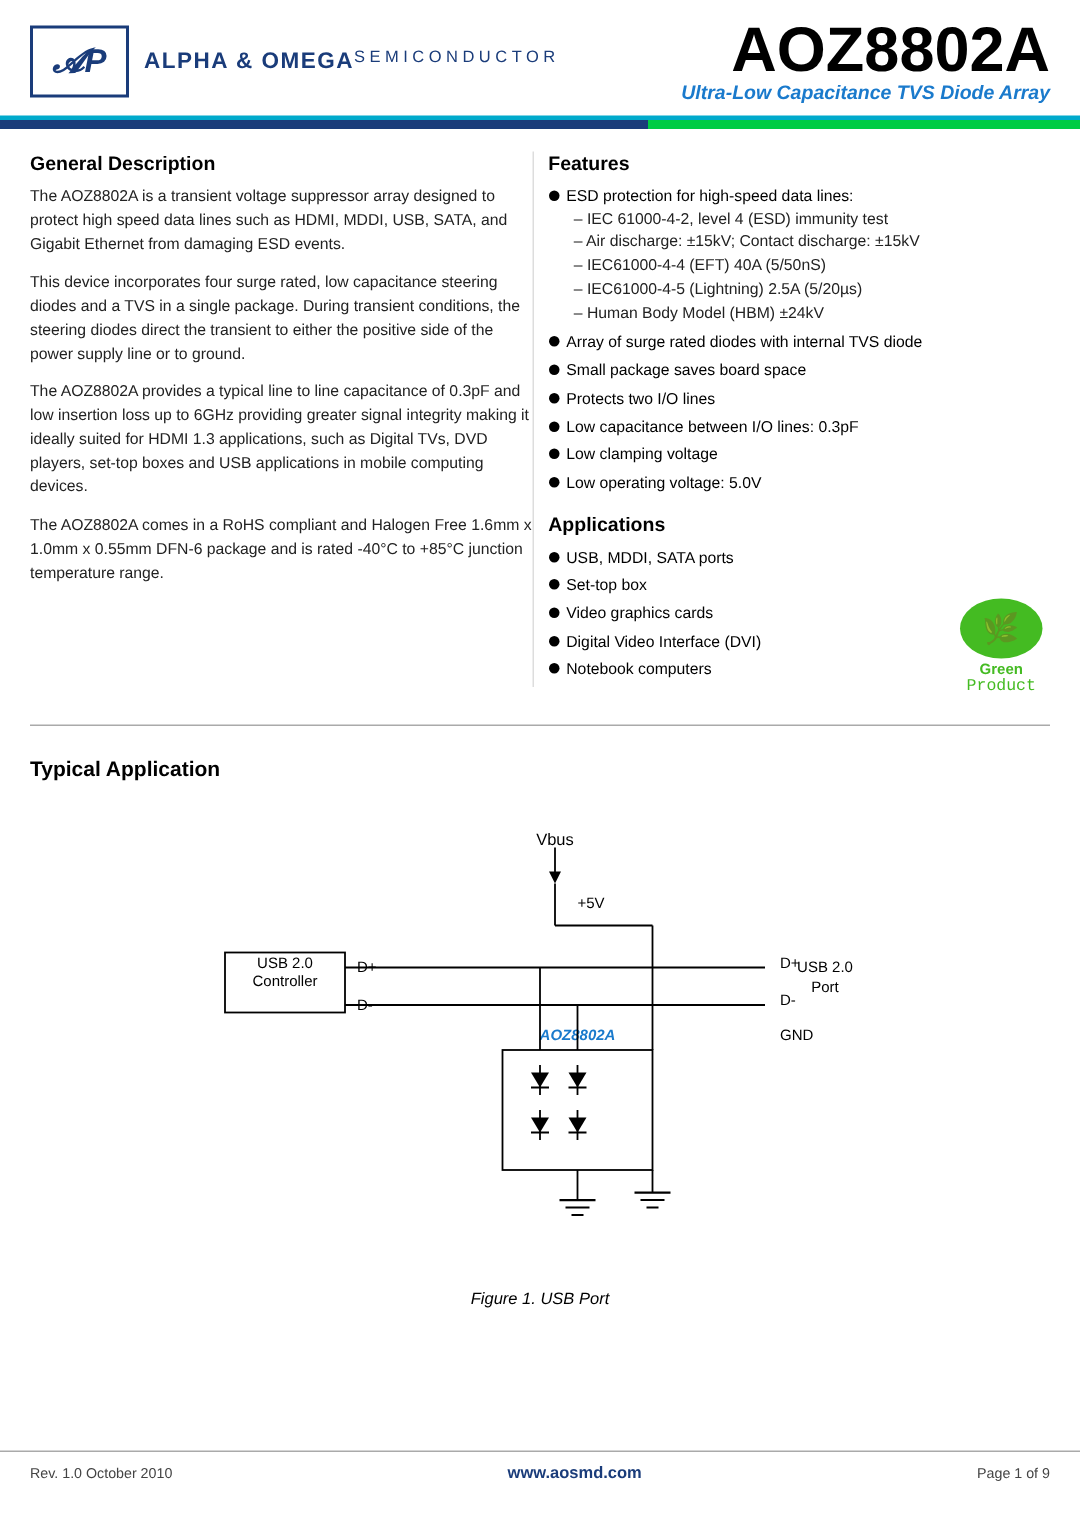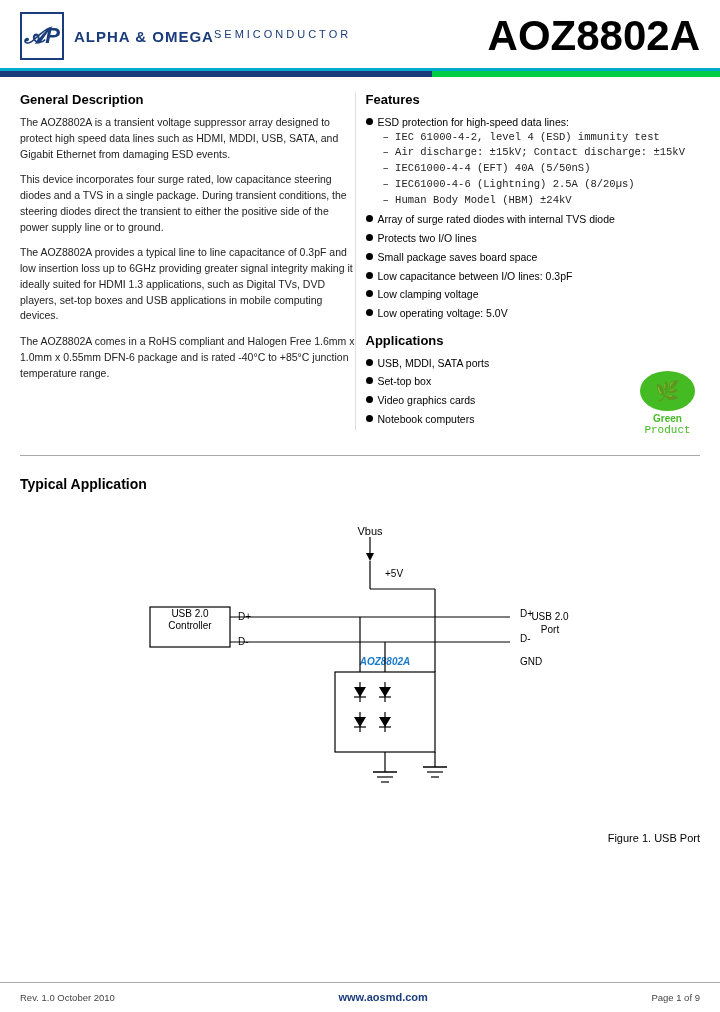--- a/index.html
+++ b/index.html
@@ -19,21 +19,21 @@
       justify-content: space-between;
       padding: 12px 20px 8px 20px;
       border-bottom: 3px solid #00aacc;
     }
     .logo-area {
       display: flex;
       align-items: center;
       gap: 10px;
     }
     .logo-box {
-      width: 44px;
+      width: 66px;
       height: 48px;
       border: 2px solid #1a3c7a;
       display: flex;
       align-items: center;
       justify-content: center;
       background: #fff;
     }
     .logo-omega {
       font-size: 22px;
       font-weight: bold;
@@ -126,21 +126,20 @@
       height: 7px;
       border-radius: 50%;
       background: #000;
       flex-shrink: 0;
       margin-top: 3px;
     }
     .sub-list {
       list-style: none;
       padding: 0;
       margin-left: 5px;
-      font-family: Liberation Mono, monospace;
     }
     .sub-list li {
       font-size: 10.5px;
       line-height: 1.5;
       color: #222;
     }
     .sub-list li::before {
       content: "– ";
     }
 
@@ -223,35 +222,36 @@
       justify-content: center;
       padding: 10px 0;
     }
     .circuit-svg {
       width: 480px;
       height: 300px;
     }
 
     
     .figure-caption {
-      text-align: right;
+      text-align: center;
       font-size: 11px;
       margin-top: 5px;
+      font-style: italic;
     }
 
     
     .footer {
       border-top: 1px solid #aaa;
       display: flex;
       justify-content: space-between;
       align-items: center;
       padding: 8px 20px;
       margin-top: auto;
       position: absolute;
-      bottom: 1px;
+      bottom: 16px;
       left: 0;
       right: 0;
     }
     .footer-left { font-size: 9.5px; color: #444; }
     .footer-center { font-size: 11px; font-weight: bold; color: #1a3c7a; }
     .footer-right { font-size: 9.5px; color: #444; }
 
     .page-wrapper {
       position: relative;
       min-height: 1012px;
@@ -267,20 +267,21 @@
       <div class="logo-box">
         <span class="logo-omega">𝓐P</span>
       </div>
       <div class="company-name">
         <span class="company-alpha">ALPHA &amp; OMEGA</span>
         <span class="company-semi">SEMICONDUCTOR</span>
       </div>
     </div>
     <div class="part-info">
       <div class="part-number">AOZ8802A</div>
+      <div class="part-desc">Ultra-Low Capacitance TVS Diode Array</div>
     </div>
   </div>
 
   <div class="color-bar"></div>
 
   <div class="main-content">
 
     <div class="left-col">
       <div class="section-title">General Description</div>
       <p class="desc-text">The AOZ8802A is a transient voltage suppressor array designed to protect high speed data lines such as HDMI, MDDI, USB, SATA, and Gigabit Ethernet from damaging ESD events.</p>
@@ -294,36 +295,36 @@
       <ul class="features-list">
 
         <li>
           <span class="bullet-dot"></span>
           <div>
             <span>ESD protection for high-speed data lines:</span>
             <ul class="sub-list">
               <li>IEC 61000-4-2, level 4 (ESD) immunity test</li>
               <li>Air discharge: ±15kV; Contact discharge: ±15kV</li>
               <li>IEC61000-4-4 (EFT) 40A (5/50nS)</li>
-              <li>IEC61000-4-6 (Lightning) 2.5A (8/20µs)</li>
+              <li>IEC61000-4-5 (Lightning) 2.5A (5/20µs)</li>
               <li>Human Body Model (HBM) ±24kV</li>
             </ul>
           </div>
         </li>
         <li>
           <span class="bullet-dot"></span>
           <span>Array of surge rated diodes with internal TVS diode</span>
         </li>
         <li>
           <span class="bullet-dot"></span>
+          <span>Small package saves board space</span>
+        </li>
+        <li>
+          <span class="bullet-dot"></span>
           <span>Protects two I/O lines</span>
-        </li>
-        <li>
-          <span class="bullet-dot"></span>
-          <span>Small package saves board space</span>
         </li>
         <li>
           <span class="bullet-dot"></span>
           <span>Low capacitance between I/O lines: 0.3pF</span>
         </li>
         <li>
           <span class="bullet-dot"></span>
           <span>Low clamping voltage</span>
         </li>
         <li>
@@ -342,20 +343,24 @@
           <li>
             <span class="bullet-dot"></span>
             <span>Set-top box</span>
           </li>
           <li>
             <span class="bullet-dot"></span>
             <span>Video graphics cards</span>
           </li>
           <li>
             <span class="bullet-dot"></span>
+            <span>Digital Video Interface (DVI)</span>
+          </li>
+          <li>
+            <span class="bullet-dot"></span>
             <span>Notebook computers</span>
           </li>
         </ul>
 
         <div class="green-badge">
           <div class="green-circle">
             <span class="green-leaf">🌿</span>
           </div>
           <div class="green-text-label">Green</div>
           <div class="green-product-sub">Product</div>

